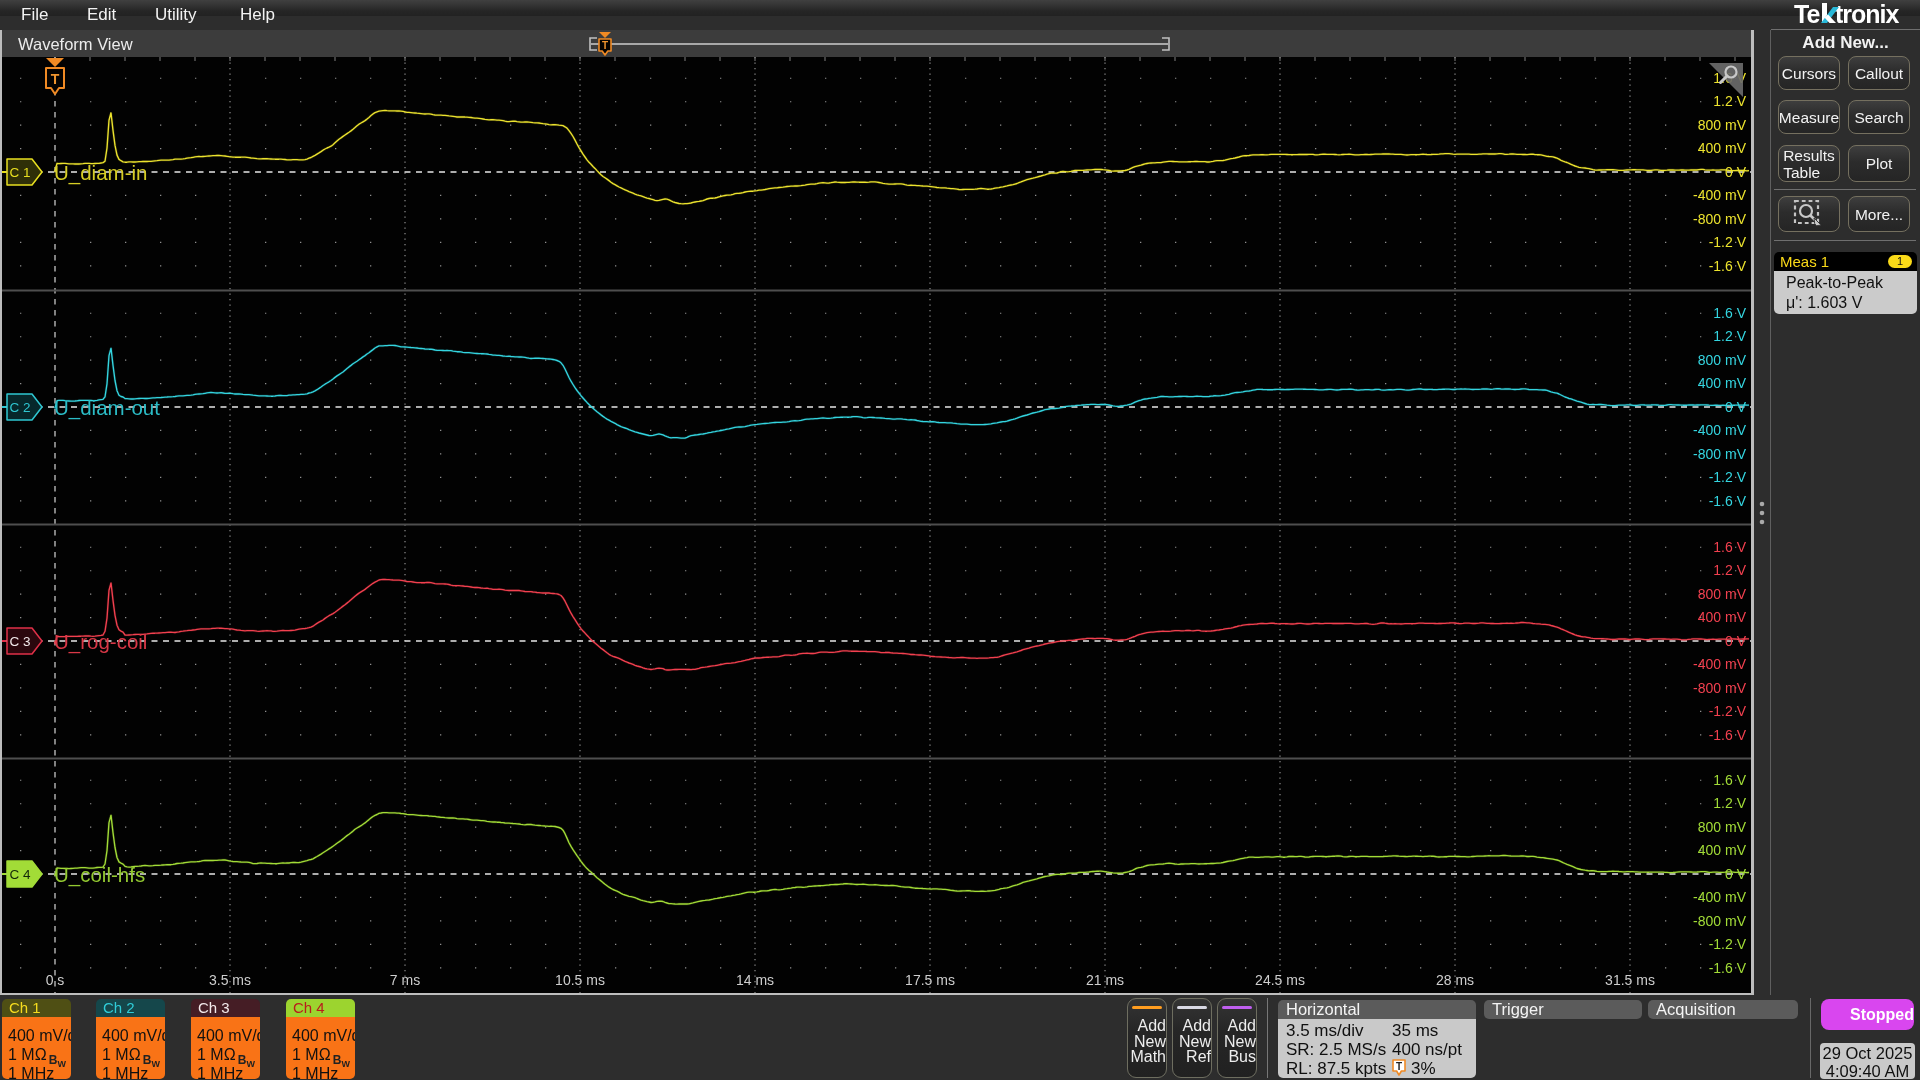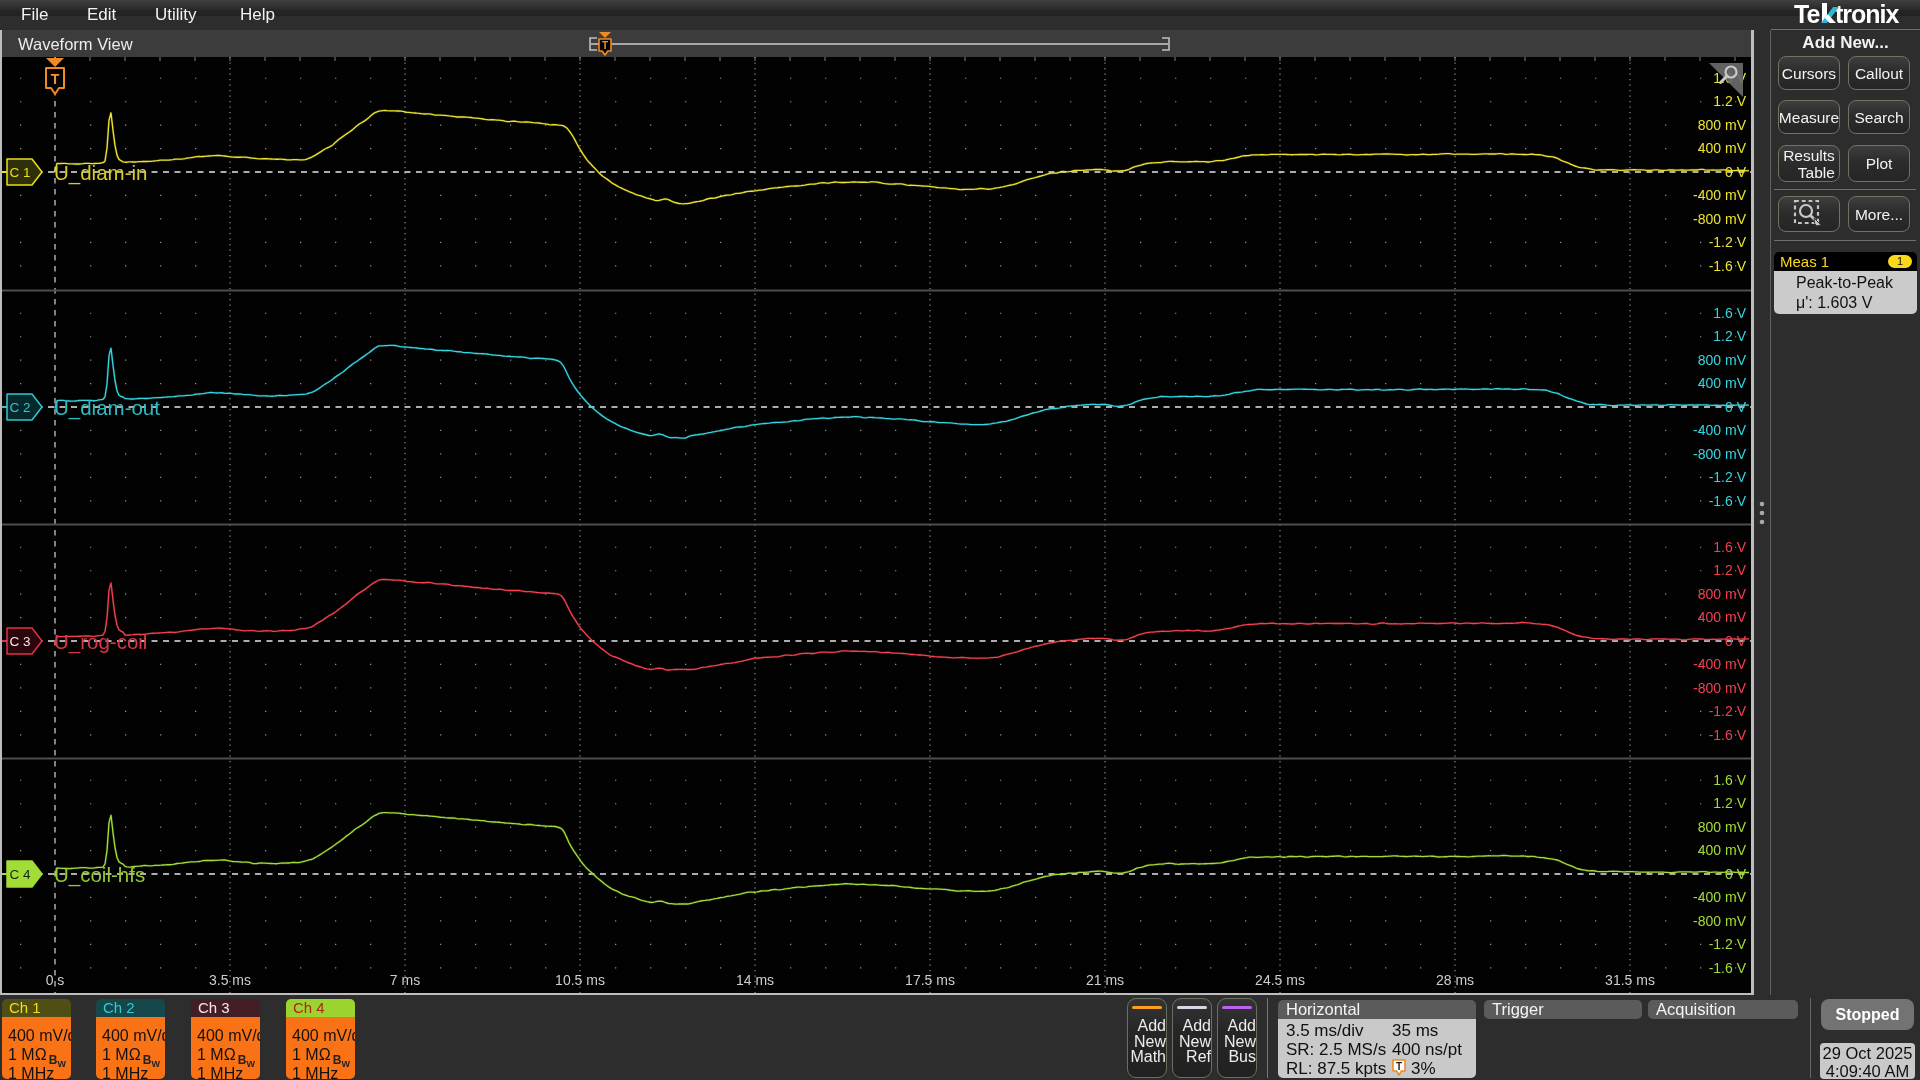--- a/index.html
+++ b/index.html
@@ -8,45 +8,45 @@
  background:linear-gradient(#404040 0px,#2d2d2d 8px,#252525 70%,#222 100%);color:#f2f2f2;font-size:17px}
 #menubar span{position:absolute;top:5px}
 #wpanel{position:absolute;left:0;top:30px;width:1754px;height:965px;
  background:#020202;border-left:2px solid #bdbdbd;border-right:3px solid #bdbdbd;border-bottom:2px solid #bdbdbd}
 #wtitle{position:absolute;left:0;top:0;width:100%;height:27px;background:#3c3c3c;
  color:#ececec;font-size:16.5px}
 #sidebar{position:absolute;left:1770px;top:30px;width:150px;height:965px;background:#2d2d2d;
  border-left:1px solid #5f5f5f}
 .sbtn{position:absolute;background:linear-gradient(#3e3e3e,#2c2c2c 45%,#252525);
  border:1px solid #75705f;border-radius:8px;color:#f2f2f2;font-size:15.5px;
- display:flex;align-items:center;justify-content:center;text-align:right;line-height:17px}
+ display:flex;align-items:center;justify-content:center;text-align:left;line-height:17px}
 .sep{position:absolute;background:#6f6f6f;height:1px}
 #meas{position:absolute;left:1774px;top:252px;width:143px}
 #meashdr{background:#000;border-radius:5px 5px 0 0;height:19px;position:relative;color:#fada18;
  font-size:15px;padding:1px 0 0 6px}
 #measbody{background:#cbcbcb;border-radius:0 0 5px 5px;height:43px;color:#111;font-size:16px;
- padding:2px 0 0 22px;line-height:20px}
+ padding:2px 0 0 12px;line-height:20px}
 .pill{position:absolute;right:5px;top:3px;width:24px;height:13px;background:#fada18;
  border-radius:7px;color:#111;font-size:11px;text-align:center;line-height:13px}
 #botbar{position:absolute;left:0;top:995px;width:1920px;height:85px;background:#2d2d2d}
 .chbadge{position:absolute;top:4px;width:69px;height:80px;border-radius:5px;overflow:hidden}
 .chhdr{height:18px;font-size:15px;padding:0px 0 0 7px}
 .chbody{height:62px;background:#f97316;color:#111;font-size:16px;padding:9px 0 0 6px;
  line-height:19.2px;position:relative;white-space:nowrap}
 .bw{position:absolute;right:5px;bottom:4px;font-size:12px;font-weight:bold;color:#222}
 .bw sub{font-size:9px}
 .addbtn{position:absolute;top:3px;width:40px;height:80px;background:linear-gradient(#343434,#262626 40%,#212121);
  border:1px solid #6e6e60;border-radius:9px;color:#ededed;font-size:16px;text-align:right;
  padding-top:19px;line-height:15.5px}
 .stripe{position:absolute;left:4px;right:4px;top:7px;height:3px;border-radius:2px}
 .panel{position:absolute;top:5px;border-radius:5px;overflow:hidden}
 .phdr{height:19px;background:#5b5b5b;color:#f4f4f4;font-size:16.5px;padding:0 16px 0 8px}
 .pbody{background:#c9c9c9;color:#101010;font-size:17px;padding:2px 8px 0 8px;line-height:19.2px}
-#stopped{position:absolute;left:1821px;top:999px;width:93px;height:31px;background:#737373;
- border-radius:8px;color:#fff;font-weight:bold;font-size:16px;text-align:center;line-height:31px}
+#stopped{position:absolute;left:1821px;top:999px;width:93px;height:31px;background:#d946ef;
+ border-radius:8px;color:#fff;font-weight:bold;font-size:16px;text-align:right;line-height:31px}
 #datetime{position:absolute;left:1820px;top:1043px;width:95px;height:36px;background:#c9c9c9;
  border-radius:4px;color:#101010;font-size:16.5px;text-align:center;line-height:18px;padding-top:1px}
 #vsep{position:absolute;left:1810px;top:998px;width:1px;height:80px;background:#686868}
 #hsep{position:absolute;left:1267px;top:998px;width:1px;height:80px;background:#777}
 #dots3{position:absolute;left:1758px;top:500px;width:8px;height:26px}
 </style></head>
 <body>
 <div id="menubar">
  <span style="left:21px">File</span>
     <span style="left:87px">Edit</span>

